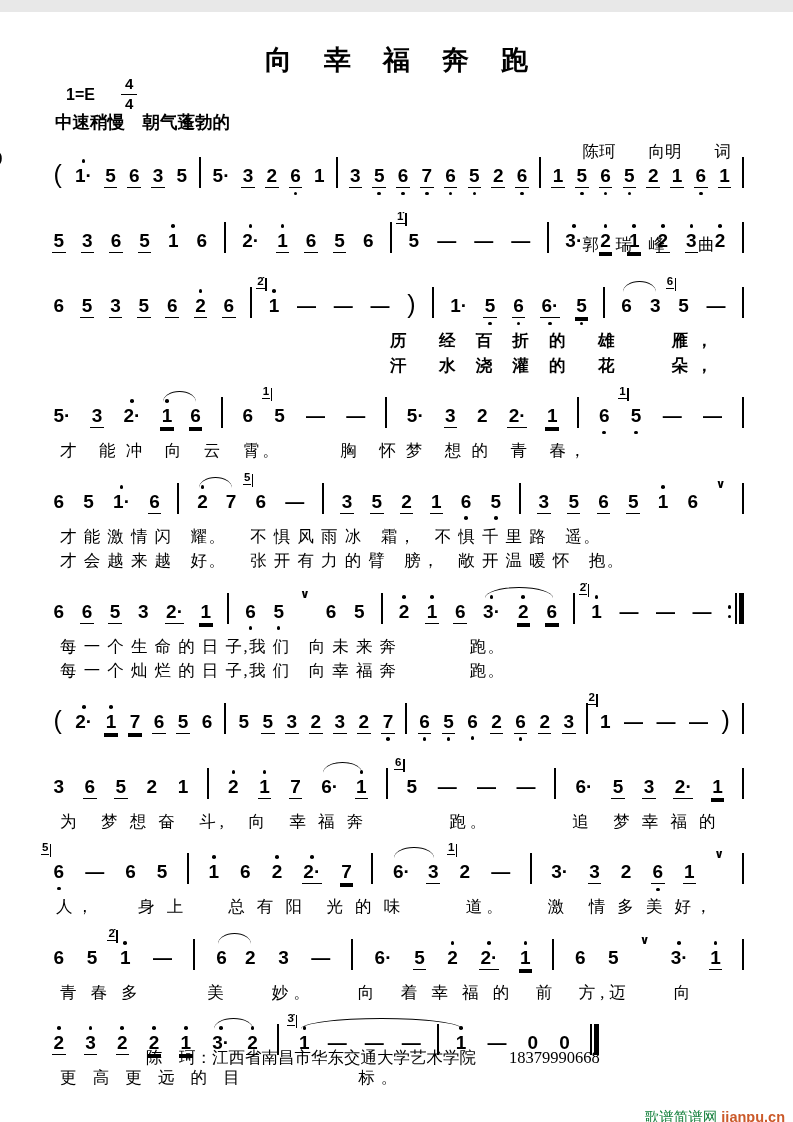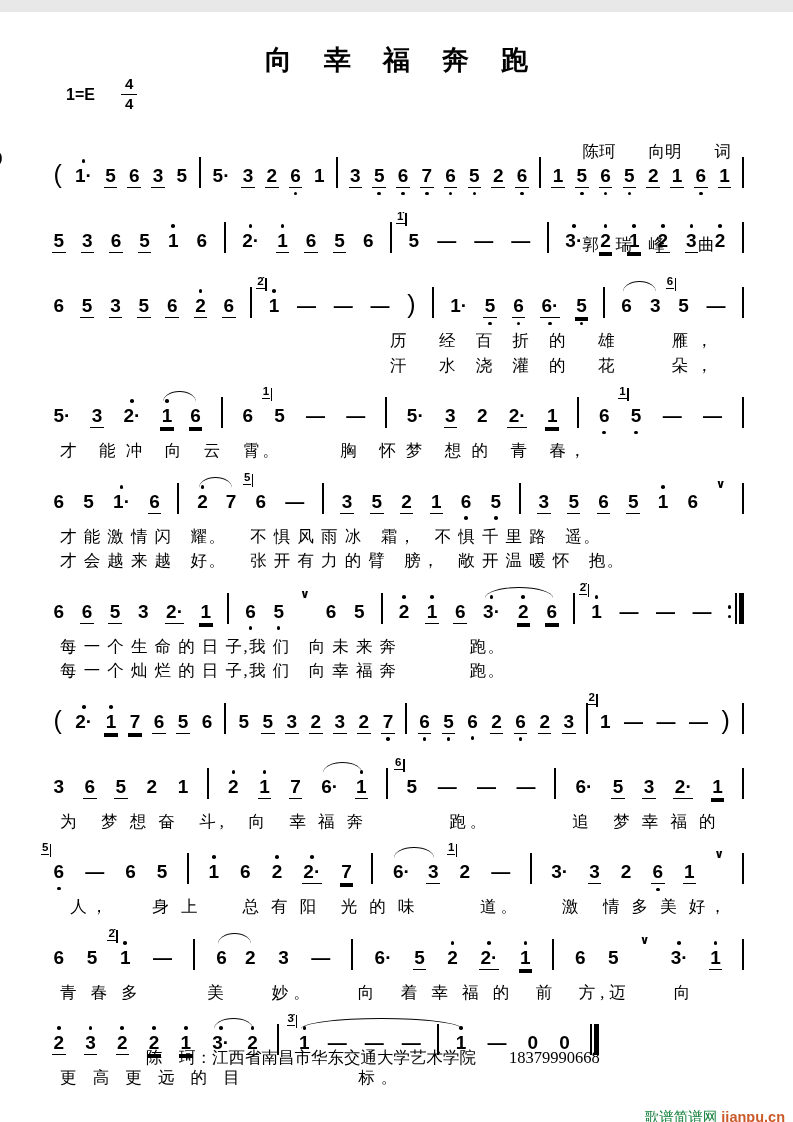--- a/index.html
+++ b/index.html
@@ -40,26 +40,26 @@
   .breath-mark { font-size:12px; font-weight:bold; height:12px; line-height:12px; }
   .tok.paren .slot-mid { font-size:25px; font-weight:400; line-height:21px; }
   .tok.dash .slot-mid { letter-spacing:0; }
   .vbar { width:2px; height:31px; background:#000; }
   .vbar.thick { width:4.5px; }
   .barset { display:flex; gap:2.6px; margin-top:5px; }
   .rdots { display:flex; flex-direction:column; gap:6px; justify-content:center; margin-right:1px; padding-top:7px; }
   .rdots .d { margin:0; }
   
   .lyr { font-size:16.5px; line-height:24.5px; white-space:pre; letter-spacing:5px; }
-  .system:nth-child(3) .lyr { padding-left:338px; letter-spacing:8px; }
+  .system:nth-child(3) .lyr { padding-left:338px; letter-spacing:8px;font-weight:bold; }
   .system:nth-child(4) .lyr { padding-left:8px; letter-spacing:3px; }
   .system:nth-child(5) .lyr { padding-left:8px; letter-spacing:1.5px; }
   .system:nth-child(6) .lyr { padding-left:8px; letter-spacing:1.5px; }
   .system:nth-child(8) .lyr { padding-left:8px; letter-spacing:4px; }
-  .system:nth-child(9) .lyr { padding-left:4px; letter-spacing:4px;text-align:center; }
+  .system:nth-child(9) .lyr { padding-left:4px; letter-spacing:4px; }
   .system:nth-child(10) .lyr { padding-left:8px; letter-spacing:5px; }
   .system:nth-child(11) .lyr { padding-left:8px; letter-spacing:6px; }
   .system:nth-child(11) .sysrow { width:79%; }
   .system:nth-child(1) { margin-bottom:9px; }
   .system:nth-child(2) { margin-bottom:9px; }
   .system:nth-child(7) { margin-bottom:9px; }
   
   .contacts { position:absolute; top:983px; left:146px; font-size:16.5px; line-height:25px; white-space:pre; }
   .watermark { position:absolute; top:1096px; right:8px; font-size:14.5px; }
   .wm-site { color:#15803d; }
@@ -71,20 +71,21 @@
 
 <div class="page">
   <div class="edge-artifact">0</div>
 
   <div class="title">向幸福奔跑</div>
 
   <div class="keyrow">
     <span>1=E</span><span class="tsig"><span class="fr-top">4</span><span class="fr-bot">4</span></span>
   </div>
 
+  <div class="tempo">中速稍慢　朝气蓬勃的</div>
 
   <div class="credits">
     <div>陈珂　　向明　　词</div>
     <div>郭　瑞　峰　　曲</div>
   </div>
 
   <div class="score">
       <div class="system">
         <div class="sysrow">
           <span class="tok paren">

